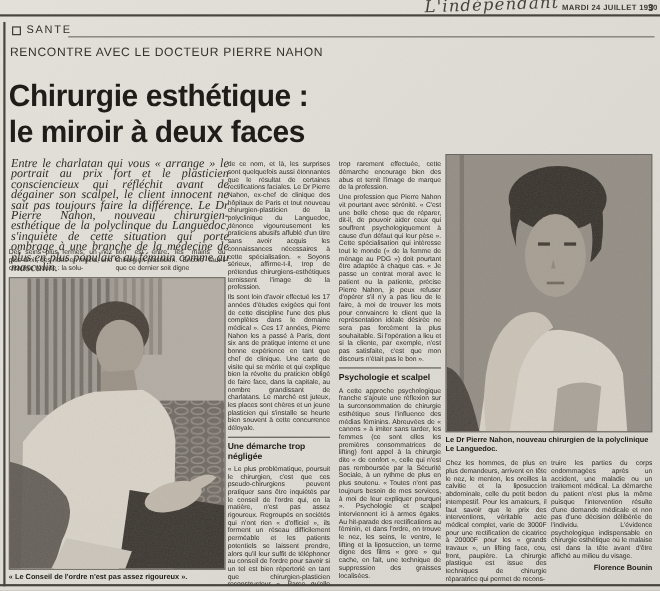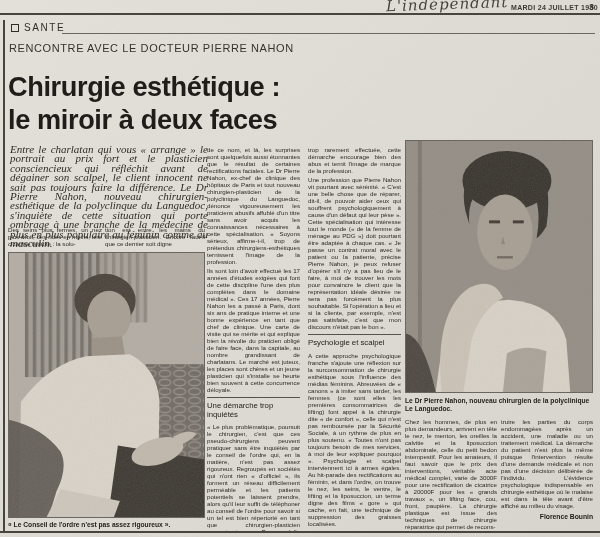--- a/index.html
+++ b/index.html
@@ -45,21 +45,21 @@
   .bodycol{ font-size:6.2px; line-height:7px; text-align:justify;
     letter-spacing:-.03px; color:#2b2723; overflow:hidden; }
   .bodycol p{ margin:0 0 2px 0; }
   .frag1{ left:8px; top:226px; width:94px; height:24px; }
   .frag2{ left:105px; top:226px; width:100px; height:24px; }
   .col3{ left:207px; top:146px; width:93px; height:386px; }
   .col4{ left:308px; top:146px; width:93px; height:386px; }
   .col5{ left:405px; top:418px; width:92px; height:114px; }
   .col6{ left:501px; top:418px; width:92px; height:114px; }
   .subhead{ border-top:1px solid #55504a; margin:4px 0 4px 0; padding-top:4px;
-    font-size:7.8px; line-height:8.6px; font-weight:normal; text-align:left; color:#1d1a16; }
+    font-size:7.8px; line-height:8.6px; font-weight:bold; text-align:left; color:#1d1a16; }
   .byline{ text-align:right; font-weight:bold; font-size:6.8px; margin-top:4px; color:#1d1a16; }
 
   
   .photo{ border:1px solid #6a655e; background:#a9a39a; }
   .photo-left{ left:8px; top:252px; width:197px; height:266px; }
   .photo-right{ left:405px; top:140px; width:188px; height:253px; }
   .photo svg{ display:block; width:100%; height:100%; }
   .caption{ font-weight:bold; font-size:6.7px; line-height:7.6px; color:#1d1a16; }
   .caption-left{ left:8px; top:521px; width:197px; }
   .caption-right{ left:405px; top:397px; width:186px; }
@@ -126,21 +126,21 @@
       </g>
       <path d="M38,266 L52,238 L112,250 L106,266 Z" fill="#cfc9be"></path>
       <rect width="197" height="266" filter="url(#grainL)" opacity="0.45"></rect>
     </svg>
   </div>
   <div class="abs caption caption-left">« Le Conseil de l'ordre n'est pas assez rigoureux ».</div>
 
   <div class="abs bodycol col3">
     <p>de ce nom, et là, les surprises sont quelquefois aussi étonnantes que le résultat de certaines rectifications faciales. Le Dr Pierre Nahon, ex-chef de clinique des hôpitaux de Paris et tout nouveau chirurgien-plasticien de la polyclinique du Languedoc, dénonce vigoureusement les praticiens abusifs affublé d'un titre sans avoir acquis les connaissances nécessaires à cette spécialisation. « Soyons sérieux, affirme-t-il, trop de prétendus chirurgiens-esthétiques ternissent l'image de la profession.</p>
     <p>Ils sont loin d'avoir effectué les 17 années d'études exigées qui font de cette discipline l'une des plus complètes dans le domaine médical ». Ces 17 années, Pierre Nahon les a passé à Paris, dont six ans de pratique interne et une bonne expérience en tant que chef de clinique. Une carte de visite qui se mérite et qui explique bien la révolte du praticien obligé de faire face, dans la capitale, au nombre grandissant de charlatans. Le marché est juteux, les places sont chères et un jeune plasticien qui s'installe se heurte bien souvent à cette concurrence déloyale.</p>
-    <div class="subhead">Une démarche trop inquiétés</div>
+    <div class="subhead">Une démarche trop négligée</div>
     <p>« Le plus problématique, poursuit le chirurgien, c'est que ces pseudo-chirurgiens peuvent pratiquer sans être inquiétés par le conseil de l'ordre qui, en la matière, n'est pas assez rigoureux. Regroupés en sociétés qui n'ont rien « d'officiel », ils forment un réseau difficilement perméable et les patients potentiels se laissent prendre, alors qu'il leur suffit de téléphoner au conseil de l'ordre pour savoir si un tel est bien répertorié en tant que chirurgien-plasticien reconstructeur ». Parce qu'elle n'est que</p>
   </div>
 
   <div class="abs bodycol col4">
     <p>trop rarement effectuée, cette démarche encourage bien des abus et ternit l'image de marque de la profession.</p>
     <p>Une profession que Pierre Nahon vit pourtant avec sérénité. « C'est une belle chose que de réparer, dit-il, de pouvoir aider ceux qui souffrent psychologiquement à cause d'un défaut qui leur pèse ». Cette spécialisation qui intéresse tout le monde (« de la femme de ménage au PDG ») doit pourtant être adaptée à chaque cas. « Je passe un contrat moral avec le patient ou la patiente, précise Pierre Nahon, je peux refuser d'opérer s'il n'y a pas lieu de le faire, à moi de trouver les mots pour convaincre le client que la représentation idéale désirée ne sera pas forcément la plus souhaitable. Si l'opération a lieu et si la cliente, par exemple, n'est pas satisfaite, c'est que mon discours n'était pas le bon ».</p>
     <div class="subhead">Psychologie et scalpel</div>
     <p>A cette approche psychologique franche s'ajoute une réflexion sur la surconsommation de chirurgie esthétique sous l'influence des médias féminins. Abreuvées de « canons » à imiter sans tarder, les femmes (ce sont elles les premières consommatrices de lifting) font appel à la chirurgie dite « de confort », celle qui n'est pas remboursée par la Sécurité Sociale, à un rythme de plus en plus soutenu. « Toutes n'ont pas toujours besoin de mes services, à moi de leur expliquer pourquoi ». Psychologie et scalpel interviennent ici à armes égales. Au hit-parade des rectifications au féminin, et dans l'ordre, on trouve le nez, les seins, le ventre, le lifting et la liposuccion, un terme digne des films « gore » qui cache, en fait, une technique de suppression des graisses localisées.</p>
   </div>
 

